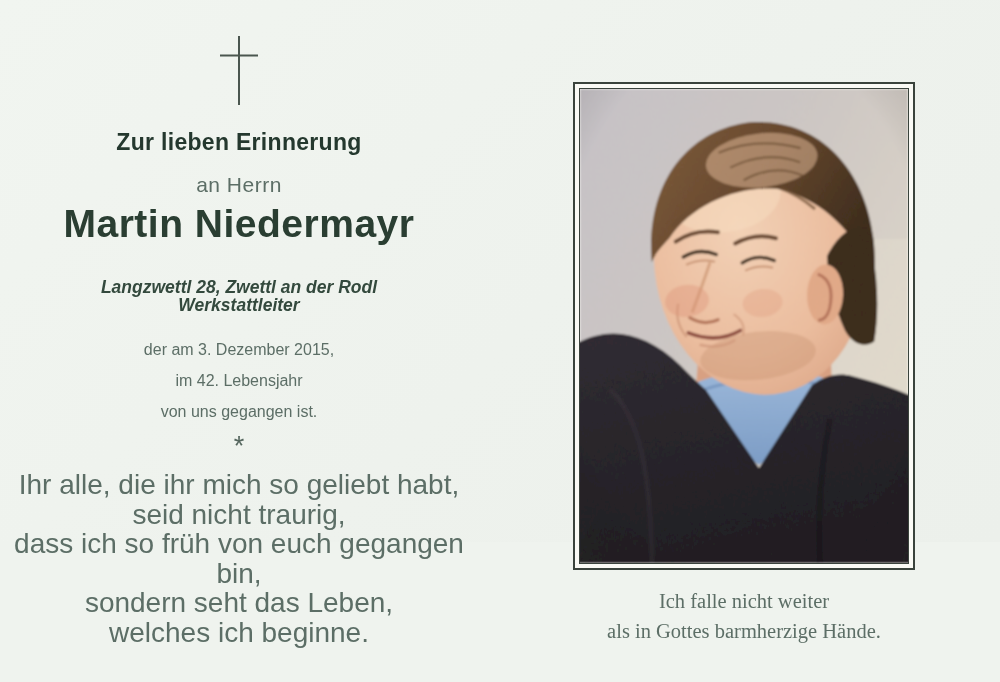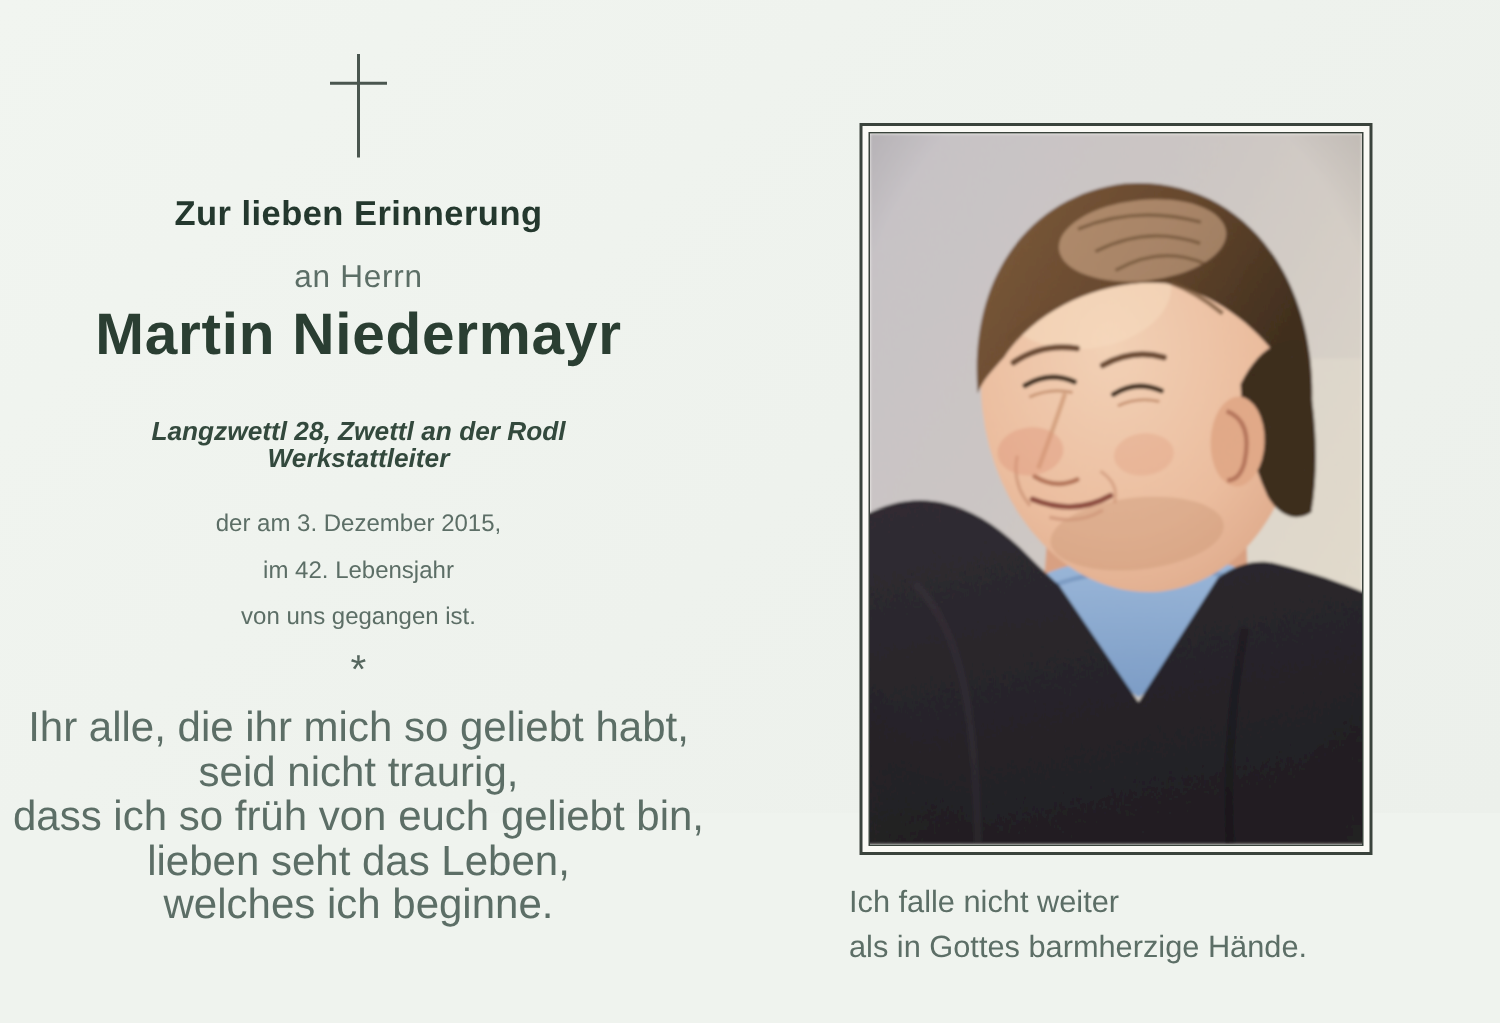--- a/index.html
+++ b/index.html
@@ -67,22 +67,22 @@
   .photo-inner {
     width: 100%; height: 100%;
     box-sizing: border-box;
     border: 1px solid #3a433c;
     overflow: hidden;
   }
   .photo-inner svg { display: block; }
 
   .photo-caption {
     left: 566px; top: 587px; width: 356px;
-    text-align: left;
-    font-size: 20.5px; line-height: 29.5px; color: #5c6e66;
+    text-align: center;
+    font-size: 20.5px; line-height: 29.5px; color: #5c6e66; font-family: Liberation Serif, serif;
   }
 </style>
 </head>
 <body>
 
 <div class="page">
 
   <div class="abs left-col cross-wrap">
     <svg width="44" height="74" viewBox="0 0 44 74" aria-hidden="true">
       <line x1="22" y1="2" x2="22" y2="71" stroke="#4a564f" stroke-width="2"></line>
@@ -104,22 +104,22 @@
     <div>der am 3. Dezember 2015,</div>
     <div>im 42. Lebensjahr</div>
     <div>von uns gegangen ist.</div>
   </div>
 
   <div class="abs left-col separator">*</div>
 
   <div class="abs left-col poem-block">
     <div>Ihr alle, die ihr mich so geliebt habt,</div>
     <div>seid nicht traurig,</div>
-    <div>dass ich so früh von euch geliebt bin,</div>
-    <div>lieben seht das Leben,</div>
+    <div>dass ich so früh von euch gegangen bin,</div>
+    <div>sondern seht das Leben,</div>
     <div>welches ich beginne.</div>
   </div>
 
   <div class="abs photo-frame">
     <div class="photo-inner">
       <svg width="328" height="474" viewBox="0 0 328 474" aria-hidden="true">
         <defs>
           <linearGradient id="wall" x1="0" y1="0" x2="1" y2="0.8">
             <stop offset="0" stop-color="#c6c2c7"></stop>
             <stop offset="0.45" stop-color="#cdc7c4"></stop>

